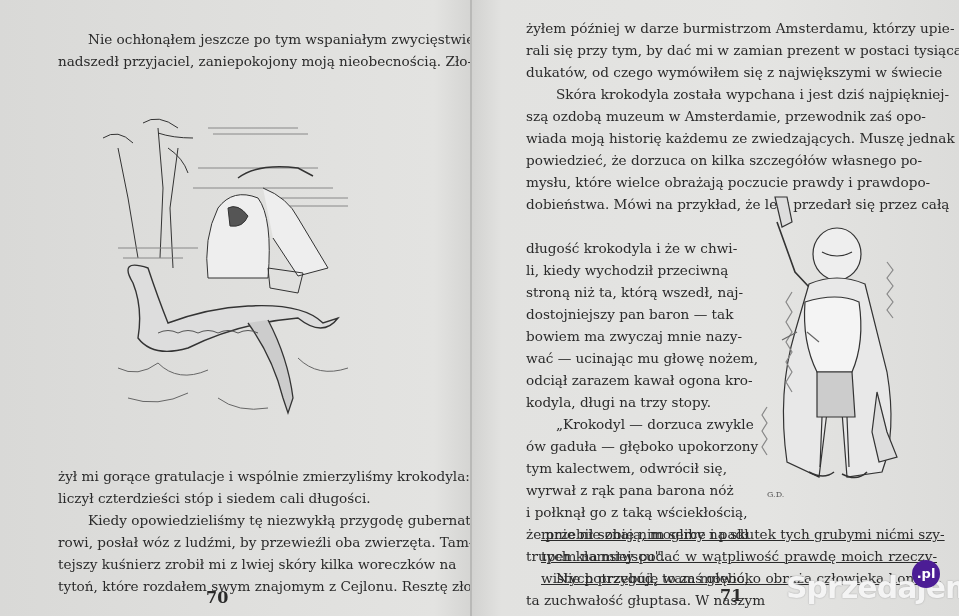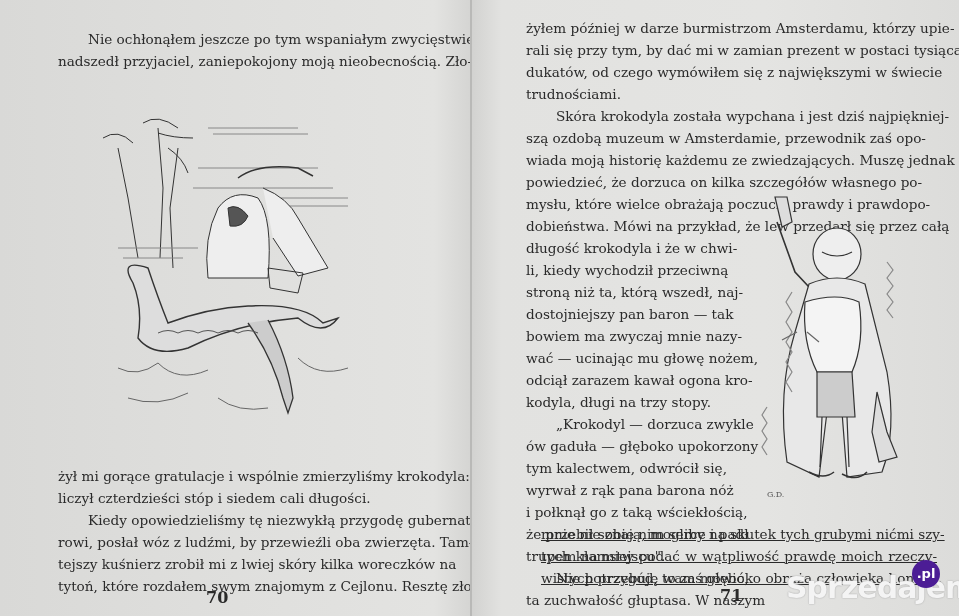--- a/index.html
+++ b/index.html
@@ -79,21 +79,20 @@
     </div>
 
     <div class="pageno" style="left:206px; top:588px;">70</div>
   </div>
 
   <div class="page right">
     <div class="text" style="left:54px; top:17px; width:370px;">
       <span class="line">żyłem później w darze burmistrzom Amsterdamu, którzy upie-</span>
       <span class="line">rali się przy tym, by dać mi w zamian prezent w postaci tysiąca</span>
       <span class="line">dukatów, od czego wymówiłem się z największymi w świecie</span>
-      <span class="line last">trudnościami.</span>
       <span class="line indent">Skóra krokodyla została wypchana i jest dziś najpiękniej-</span>
       <span class="line">szą ozdobą muzeum w Amsterdamie, przewodnik zaś opo-</span>
       <span class="line">wiada moją historię każdemu ze zwiedzających. Muszę jednak</span>
       <span class="line">powiedzieć, że dorzuca on kilka szczegółów własnego po-</span>
       <span class="line">mysłu, które wielce obrażają poczucie prawdy i prawdopo-</span>
       <span class="line">dobieństwa. Mówi na przykład, że lew przedarł się przez całą</span>
     </div>
 
     <div class="text" style="left:54px; top:237px; width:178px;">
       <span class="line last">długość krokodyla i że w chwi-</span>

